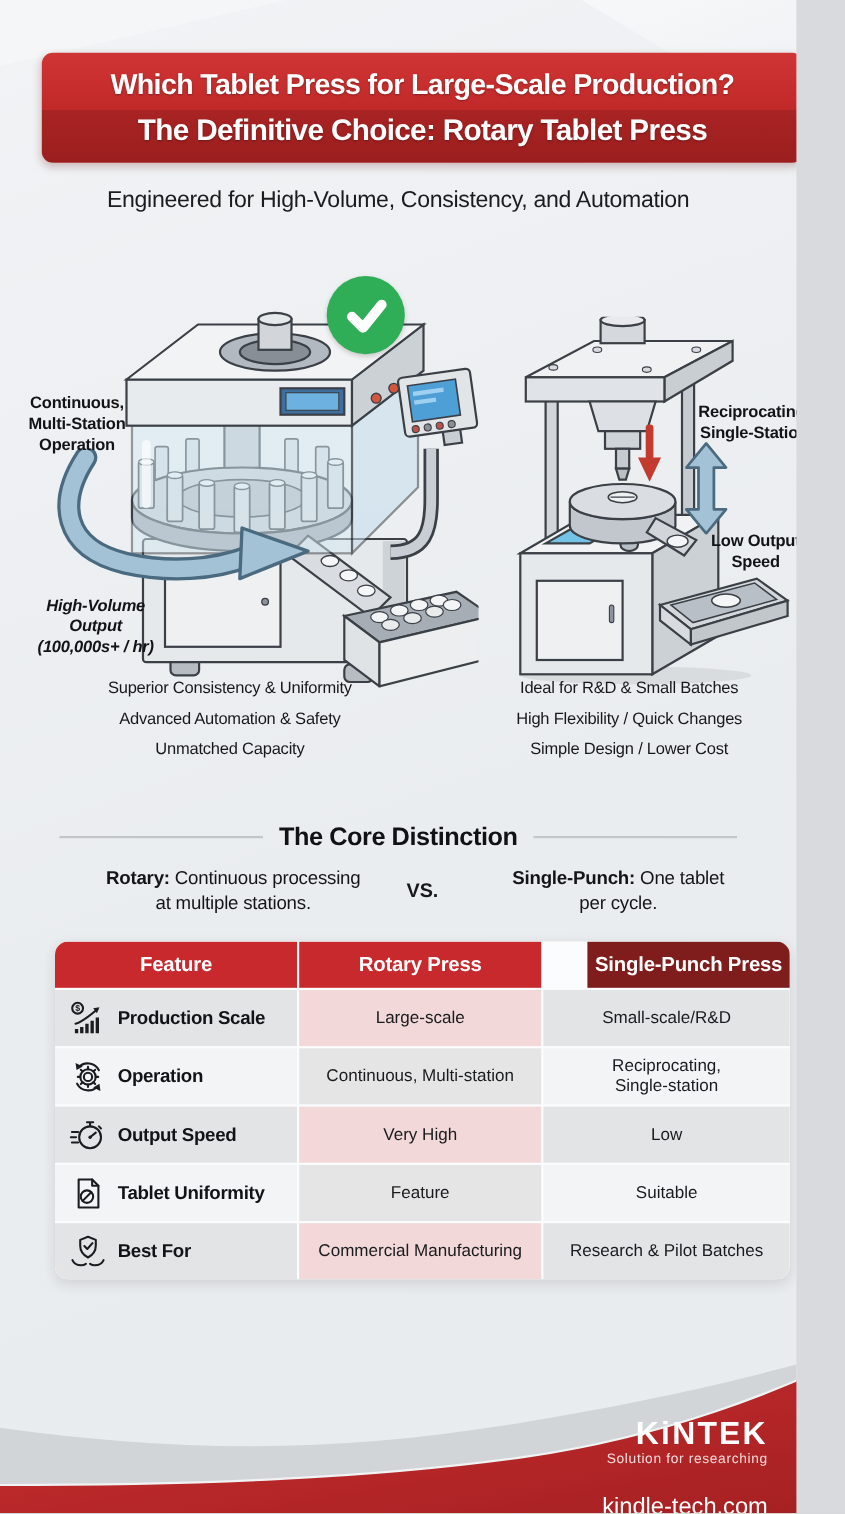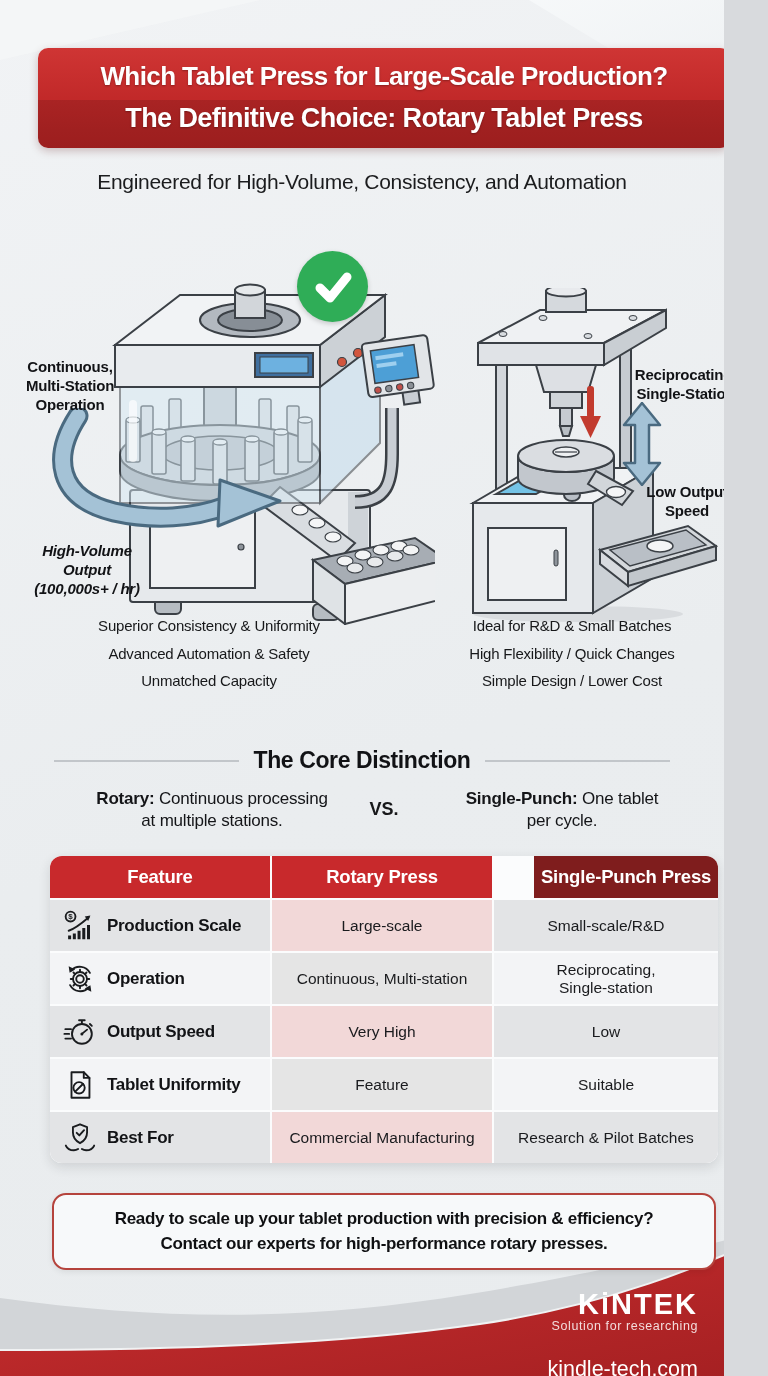--- a/index.html
+++ b/index.html
@@ -383,24 +383,20 @@
               <path d="M33 26 c-1.5 3.5 -4.8 5 -8.5 5 c-1.8 0 -3.2 -0.5 -4.5 -1.4" fill="none" stroke="#1a1c1f" stroke-width="2" stroke-linecap="round" stroke-linejoin="round"></path>
             </svg>
           </span>
           <span class="t-feat-label">Best For</span>
         </div>
         <div class="t-cell val rot odd">Commercial Manufacturing</div>
         <div class="t-cell val odd">Research &amp; Pilot Batches</div>
       </div>
   </div>
 
-  <div class="cta">
-    <div class="cta-line">Ready to scale up your tablet production with precision &amp; efficiency?</div>
-    <div class="cta-line">Contact our experts for high-performance rotary presses.</div>
-  </div>
 
   <svg class="footer-wave" viewBox="0 0 768 176">
     <defs>
       <linearGradient id="rg" x1="0" y1="0" x2="1" y2="1">
         <stop offset="0" stop-color="#cb2f30"></stop>
           <stop offset="1" stop-color="#a52022"></stop>
       </linearGradient>
     </defs>
     <path d="M0,98 C160,120 300,122 470,94 C610,71 700,48 768,28 L768,176 L0,176 Z" fill="#d2d5d8"></path>
     <path d="M0,150 C180,150 340,144 480,124 C610,105 706,64 768,36 L768,176 L0,176 Z" fill="url(#rg)"></path>

